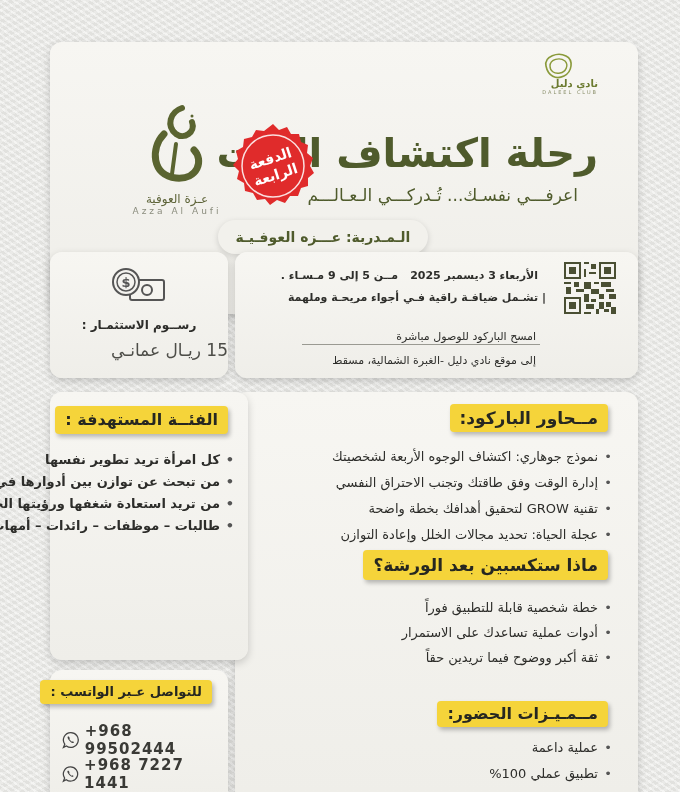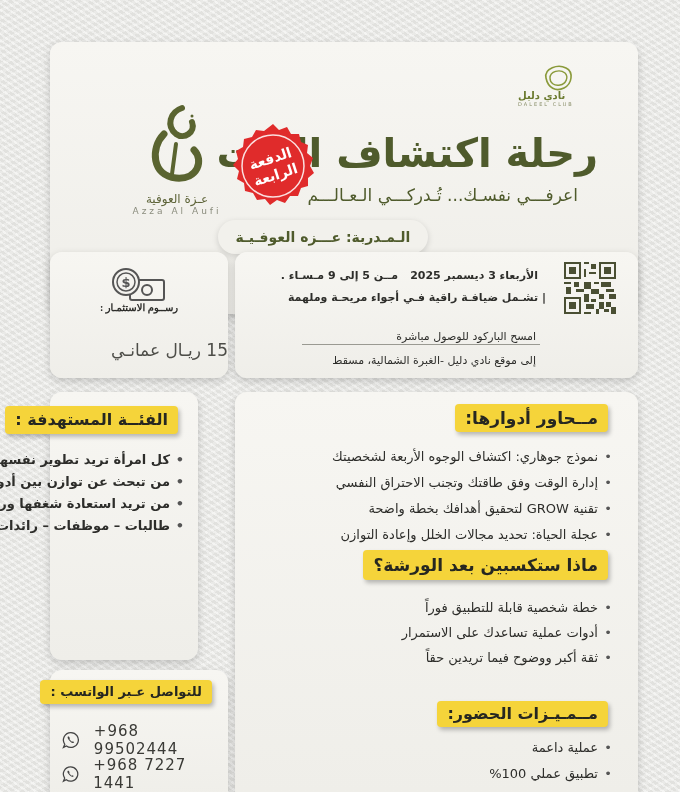--- a/index.html
+++ b/index.html
@@ -14,21 +14,21 @@
     color: #2d2d2a;
   }
   .card {
     position: absolute;
     background: linear-gradient(180deg, #f7f6f2 0%, #efeee9 100%);
     border-radius: 12px;
     box-shadow: 0 3px 8px rgba(0,0,0,0.18);
   }
   .hero-card { left: 50px; top: 42px; width: 588px; height: 272px; }
 
-  .club-logo { position: absolute; right: 40px; top: 20px; width: 80px; text-align: left; }
+  .club-logo { position: absolute; right: 40px; top: 8px; width: 80px; text-align: right; }
   .club-logo svg { display: block; margin: 0 auto; }
   .club-name { font-size: 10px; font-weight: bold; color: #6b7a2f; direction: rtl; margin-top: -4px; }
   .club-en { font-size: 5px; letter-spacing: 2px; color: #8a8f6a; }
 
   .title {
     position: absolute; right: 40px; top: 88px;
     font-size: 40px; font-weight: bold; color: #4f5b2c; direction: rtl;
     font-family: "DejaVu Sans", sans-serif; letter-spacing: -1px;
   }
   .subtitle {
@@ -68,26 +68,26 @@
   .info-line { position: absolute; direction: rtl; font-size: 11px; color: #2d2d2a; white-space: nowrap; }
   .info-date { right: 100px; top: 17px; font-weight: bold; }
   .info-time { right: 240px; top: 17px; font-weight: bold; }
   .info-hosp { right: 92px; top: 39px; font-weight: bold; }
   .info-divider { position: absolute; right: 98px; top: 92px; width: 238px; height: 1px; background: #9a9a92; }
   .info-scan { right: 102px; top: 82px; }
   .info-scan { top: 78px; }
   .info-loc { right: 102px; top: 102px; }
 
   .fee-icon { position: absolute; left: 60px; top: 14px; }
-  .fee-label { position: absolute; width: 100%; top: 50px; text-align: center; direction: rtl; font-size: 10px; font-weight: bold; color: #2d2d2a; font-family: Liberation Serif, serif; }
+  .fee-label { position: absolute; width: 100%; top: 66px; text-align: center; direction: rtl; font-size: 12px; font-weight: bold; color: #2d2d2a; }
   .fee-value { position: absolute; width: 100%; top: 88px; direction: rtl; font-size: 17px; color: #4d4d48; }
 
   
   .main-card { left: 235px; top: 392px; width: 403px; height: 400px; border-radius: 12px 12px 0 0; }
-  .target-card { left: 50px; top: 392px; width: 148px; height: 268px; }
+  .target-card { left: 50px; top: 392px; width: 198px; height: 268px; }
   .contact-card { left: 50px; top: 670px; width: 178px; height: 131px; border-radius: 12px 12px 0 0; }
 
   .tag {
     position: absolute; background: #f5d43a; color: #262721; font-weight: bold; direction: rtl;
     border-radius: 4px; box-shadow: 2px 3px 4px rgba(0,0,0,0.25); padding: 0 10px;
     white-space: nowrap;
   }
   .tag-axes { right: 30px; top: 12px; height: 28px; line-height: 28px; font-size: 17px; }
   .tag-gain { right: 30px; top: 158px; height: 30px; line-height: 30px; font-size: 17px; }
   .tag-feat { right: 30px; top: 309px; height: 26px; line-height: 26px; font-size: 16px; }
@@ -99,21 +99,21 @@
   ul.blist li::before { content: "•"; position: absolute; right: 0; top: 0; color: #555; }
   .list-axes { right: 26px; top: 52px; font-size: 13px; }
   .list-axes li { height: 26px; line-height: 26px; margin-left: 32px; }
   .list-gain { right: 26px; top: 203px; font-size: 13px; }
   .list-gain li { height: 25px; line-height: 25px; }
   .list-feat { right: 26px; top: 343px; font-size: 13px; }
   .list-feat li { height: 26px; line-height: 26px; }
   .list-target { right: 14px; top: 58px; width: 160px; font-size: 13px; }
   .list-target li { white-space: normal; line-height: 20px; margin-bottom: 2px; font-weight: bold; }
 
-  .phone { position: absolute; left: 12px; display: flex; align-items: center; gap: 14px; font-size: 15px; font-weight: normal; color: #3a3a36; letter-spacing: 1px; }
+  .phone { position: absolute; left: 12px; display: flex; align-items: center; gap: 5px; font-size: 15px; font-weight: bold; color: #3a3a36; letter-spacing: 1px; }
   .phone-1 { top: 52px; }
   .phone-2 { top: 86px; }
 </style>
 </head>
 <body>
 
 <div class="card hero-card">
   <div class="club-logo">
     <svg width="40" height="32" viewBox="0 0 40 32">
       <path d="M8 16 C6 6 20 2 28 6 C36 10 34 22 26 26 C18 30 10 26 8 16 Z" fill="none" stroke="#8a9a3a" stroke-width="1.6"></path>
@@ -206,21 +206,21 @@
     <circle cx="37" cy="24" r="5" fill="none" stroke="#555" stroke-width="2"></circle>
     <circle cx="16" cy="16" r="13" fill="#f4f3ef" stroke="#555" stroke-width="2"></circle>
     <circle cx="16" cy="16" r="9" fill="none" stroke="#555" stroke-width="1.5"></circle>
     <text x="16" y="21" text-anchor="middle" font-size="13" font-weight="bold" fill="#555" font-family="DejaVu Sans, sans-serif">$</text>
   </svg>
   <div class="fee-label">رســوم الاستثمـار :</div>
   <div class="fee-value">15 ريـال عمانـي</div>
 </div>
 
 <div class="card main-card">
-  <div class="tag tag-axes">مــحاور أدوارها:</div>
+  <div class="tag tag-axes">مــحاور الباركود:</div>
   <ul class="blist list-axes">
     <li>نموذج جوهاري: اكتشاف الوجوه الأربعة لشخصيتك</li>
     <li>إدارة الوقت وفق طاقتك وتجنب الاحتراق النفسي</li>
     <li>تقنية GROW لتحقيق أهدافك بخطة واضحة</li>
     <li>عجلة الحياة: تحديد مجالات الخلل وإعادة التوازن</li>
   </ul>
 
   <div class="tag tag-gain">ماذا ستكسبين بعد الورشة؟</div>
   <ul class="blist list-gain">
     <li>خطة شخصية قابلة للتطبيق فوراً</li>

